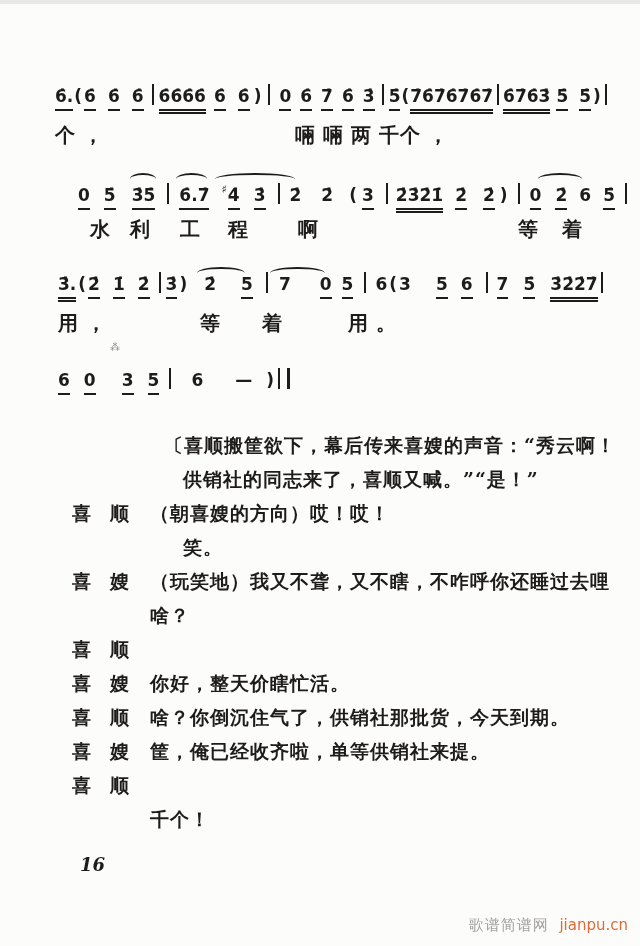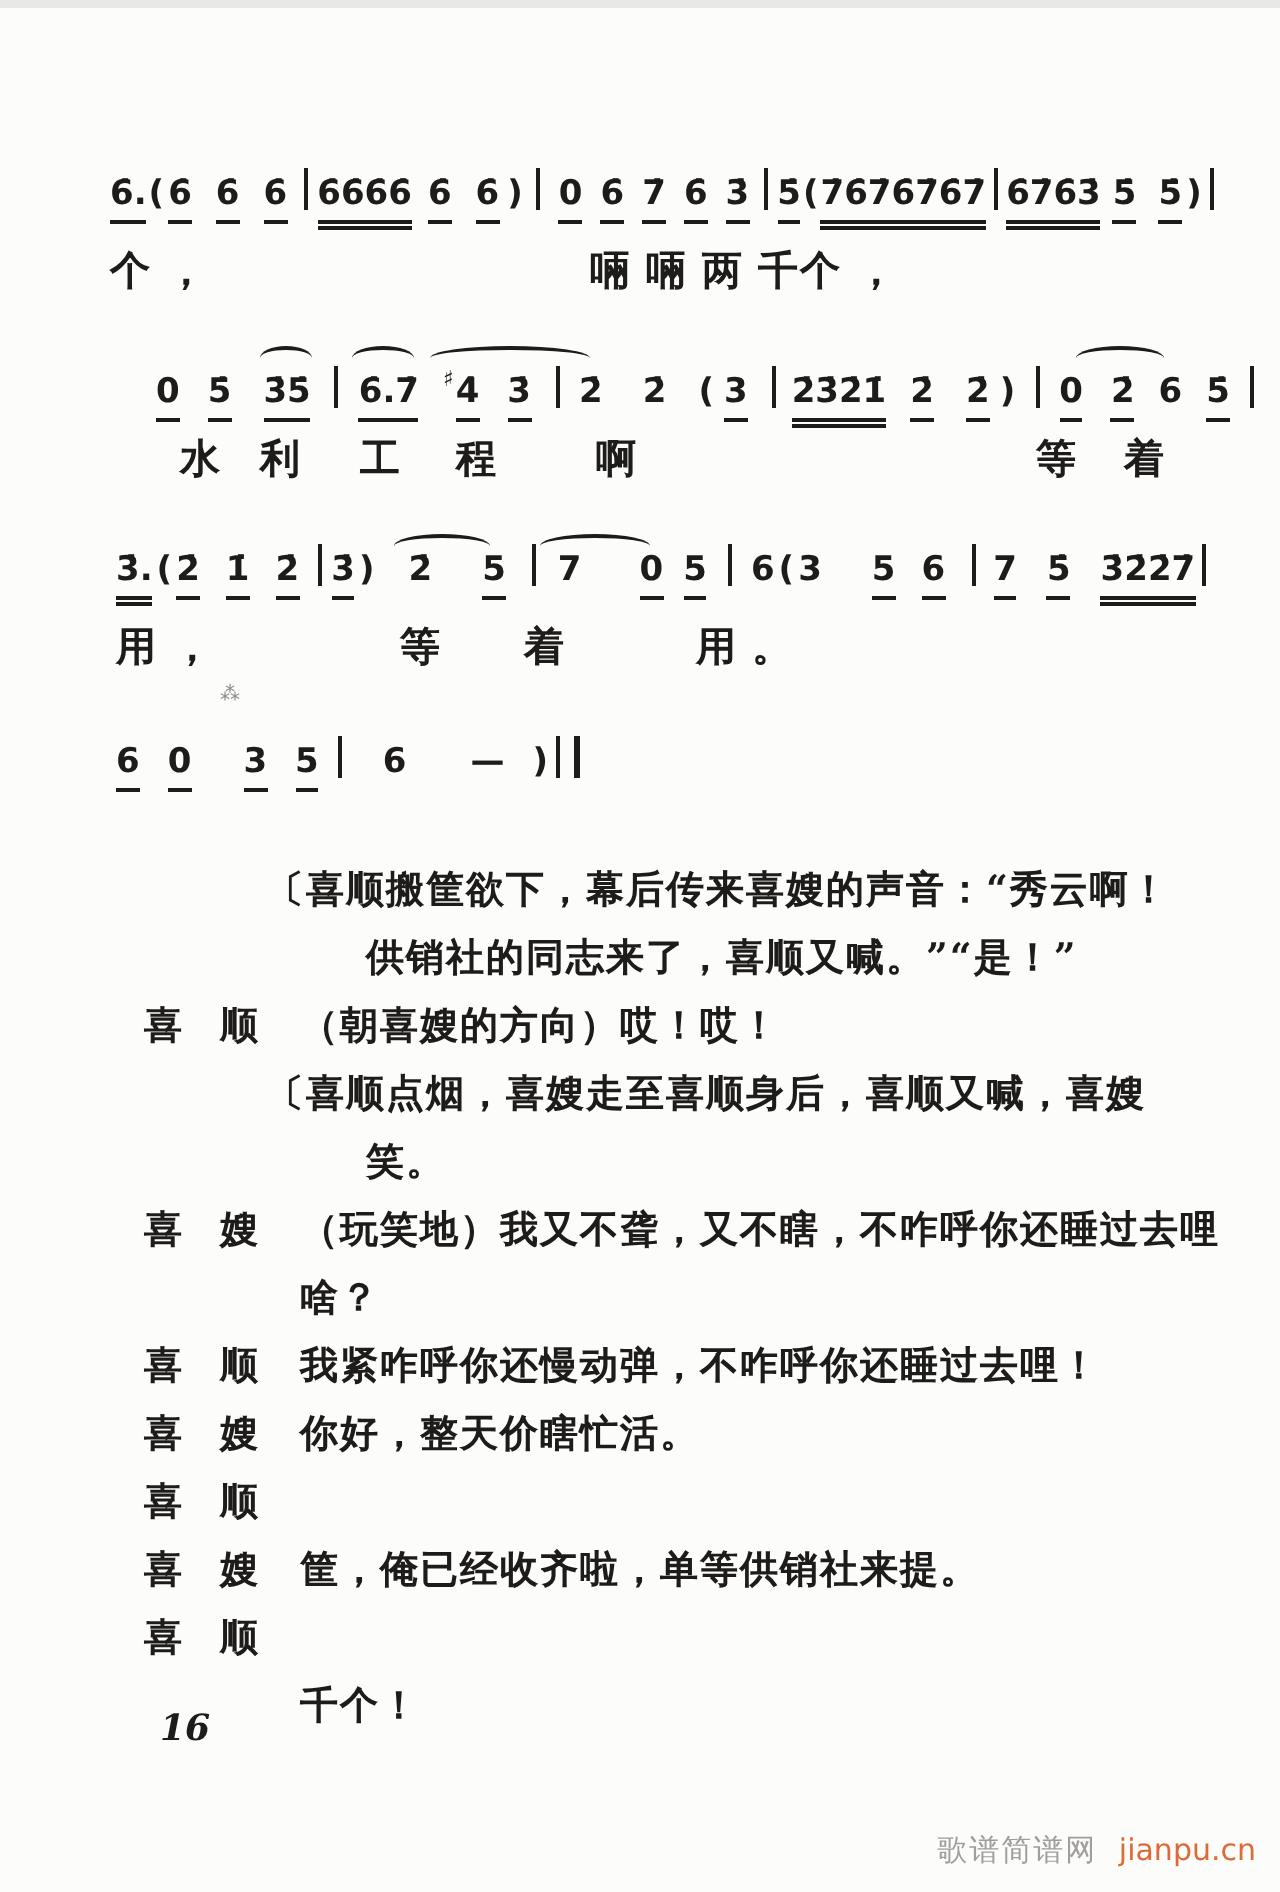--- a/index.html
+++ b/index.html
@@ -17,21 +17,21 @@
   .dbar{width:7px;background:transparent;border-left:2px solid #1e1c1a;border-right:3px solid #1e1c1a;}
   .arc{position:absolute;top:-5px;height:10px;border-top:2px solid #1e1c1a;border-radius:100% 100% 0 0;}
   .lyric{position:absolute;top:38px;font-family:"DejaVu Serif","Liberation Serif",serif;
          font-weight:600;font-size:20px;letter-spacing:8px;white-space:nowrap;}
   .smudge{position:absolute;color:#8a8a86;font-size:10px;font-weight:400;}
   
   .dialogue{position:absolute;left:0;top:424px;width:640px;}
   .d-row{position:relative;height:34px;line-height:34px;font-size:19px;letter-spacing:1px;font-weight:600;}
   .speaker{position:absolute;left:72px;width:58px;display:flex;justify-content:space-between;font-weight:700;}
   .d-text{position:absolute;left:150px;white-space:nowrap;}
-  .stage0{left:133px;}
+  .stage0{left:164px;}
   .stage1{left:183px;}
   
   .page-number{position:absolute;left:80px;top:850px;font-size:18px;font-weight:700;font-style:italic;
                font-family:"DejaVu Serif","Liberation Serif",serif;}
   .watermark{position:absolute;right:12px;top:912px;font-size:15px;letter-spacing:1px;white-space:nowrap;
              font-family:"DejaVu Sans","Liberation Sans",sans-serif;}
   .wm-name{color:#a09f9b;text-align:right;}
   .wm-url{color:#dd6a38;margin-left:5px;letter-spacing:0;text-align:center;}
 </style>
 </head>
@@ -52,54 +52,51 @@
         <span class="d-text stage1">供销社的同志来了，喜顺又喊。”“是！”</span>
       </div>
       <div class="d-row">
         <span class="speaker">
           <span>喜</span>
           <span>顺</span>
         </span>
         <span class="d-text">（朝喜嫂的方向）哎！哎！</span>
       </div>
       <div class="d-row">
-        <span class="d-text stage0">〔喜顺点烟，喜嫂走至喜顺身后，喜顺又喊，喜嫂</span>
-      </div>
-      <div class="d-row">
         <span class="d-text stage1">笑。</span>
       </div>
       <div class="d-row">
         <span class="speaker">
           <span>喜</span>
           <span>嫂</span>
         </span>
         <span class="d-text">（玩笑地）我又不聋，又不瞎，不咋呼你还睡过去哩</span>
       </div>
       <div class="d-row">
         <span class="d-text">啥？</span>
       </div>
       <div class="d-row">
         <span class="speaker">
           <span>喜</span>
           <span>顺</span>
         </span>
-        <span class="d-text">我紧咋呼你还慢动弹，不咋呼你还睡过去哩！</span>
       </div>
       <div class="d-row">
         <span class="speaker">
           <span>喜</span>
           <span>嫂</span>
         </span>
         <span class="d-text">你好，整天价瞎忙活。</span>
       </div>
       <div class="d-row">
         <span class="speaker">
           <span>喜</span>
           <span>顺</span>
         </span>
+        <span class="d-text">啥？你倒沉住气了，供销社那批货，今天到期。</span>
       </div>
       <div class="d-row">
         <span class="speaker">
           <span>喜</span>
           <span>嫂</span>
         </span>
         <span class="d-text">筐，俺已经收齐啦，单等供销社来提。</span>
       </div>
       <div class="d-row">
         <span class="speaker">

